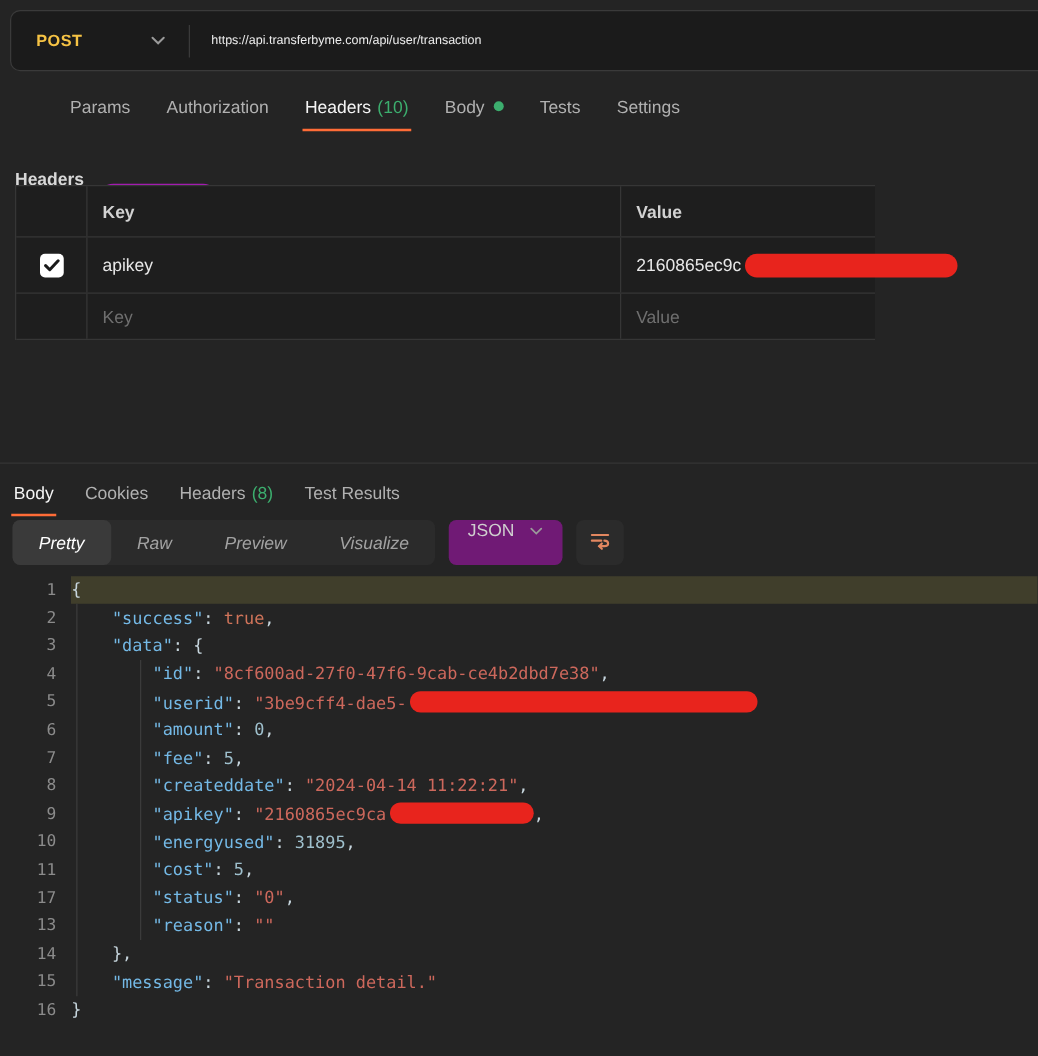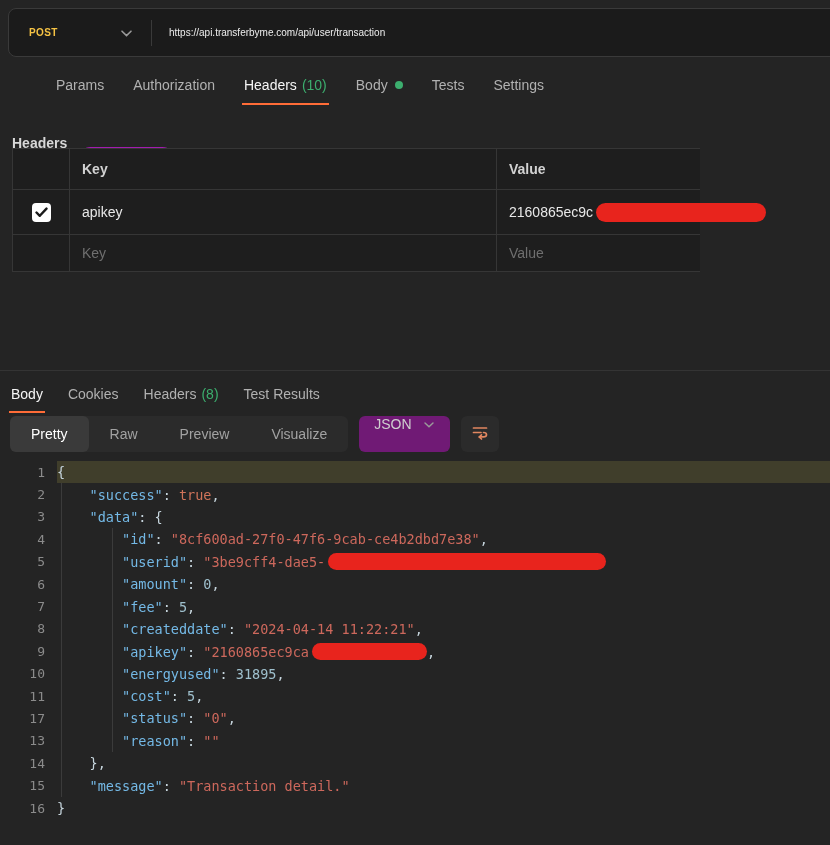--- a/index.html
+++ b/index.html
@@ -5,21 +5,21 @@
   * { margin:0; padding:0; box-sizing:border-box; }
   html,body { width:830px; height:845px; background:#242424; overflow:hidden;
     font-family:"Liberation Sans", sans-serif; color:#e8e8e8; }
 
   
   .url-bar { position:absolute; left:8px; top:8px; width:834px; height:49px;
     background:#1b1b1b; border:1px solid #3a3a3a; border-radius:8px;
     display:flex; align-items:center; }
   .method { width:142px; display:flex; align-items:center; justify-content:space-between;
     padding:0 18px 0 20px; cursor:pointer; height:100%; }
-  .method-label { color:#f6c344; font-weight:bold; font-size:10px; letter-spacing:.4px; }
+  .method-label { color:#f6c344; font-weight:bold; font-size:13px; letter-spacing:.4px; }
   .vsep { width:1px; height:26px; background:#3a3a3a; }
   .url-text { padding-left:17px; font-size:10px; color:#ededed; white-space:nowrap; }
 
   
   .req-tabs { position:absolute; left:12px; top:77px; display:flex; gap:29px; font-size:14px;margin-left:44px; }
   .rtab { color:#b1b1b1; position:relative; cursor:pointer; padding-bottom:12px; display:flex; align-items:center; }
   .rtab.active { color:#f5f5f5; }
   .rtab.active::after { content:""; position:absolute; left:-2px; right:-2px; bottom:0; height:2px; background:#ff6c37; }
   .count { color:#3cae6e; margin-left:5px; }
   .green-dot { width:8px; height:8px; border-radius:50%; background:#3cae6e; margin-left:7px; display:inline-block; }
@@ -41,21 +41,21 @@
     display:flex; align-items:center; justify-content:center; cursor:pointer; }
   .redact { display:inline-block; background:#e8241d; border-radius:10px; height:19px;
     vertical-align:middle; margin-left:3px; }
 
   
   .resp { position:absolute; left:0; top:370px; width:830px; border-top:1px solid #343434; }
   .resp-tabs { display:flex; gap:25px; font-size:14px; padding:15px 0 0 11px; }
   .resp-tabs .rtab { padding-bottom:11px; }
   .toolbar { display:flex; align-items:stretch; height:36px; margin:3px 0 0 10px; gap:11px; }
   .modes { display:flex; background:#2b2b2b; border-radius:6px; font-size:14px; }
-  .mode { padding:0 21px; display:flex; align-items:center; color:#a2a2a2; cursor:pointer; border-radius:6px; }
+  .mode { padding:0 21px; display:flex; align-items:center; color:#a2a2a2; cursor:pointer; border-radius:6px;font-style:italic; }
   .mode.active { background:#3a3a3a; color:#ffffff; }
   .format-dd { background:#701a75; border-radius:6px; padding:0 15px; display:flex;
     align-items:flex-start; gap:11px; font-size:14px; color:#cfcfcf; cursor:pointer; }
   .wrap-btn { width:38px; background:#2b2b2b; border-radius:6px; display:flex;
     align-items:center; justify-content:center; cursor:pointer; }
 
   
   .code { position:relative; margin-top:9px; font-family:"DejaVu Sans Mono", monospace;
     font-size:13.5px; }
   .code-line { display:flex; height:22.4px; align-items:center; }

